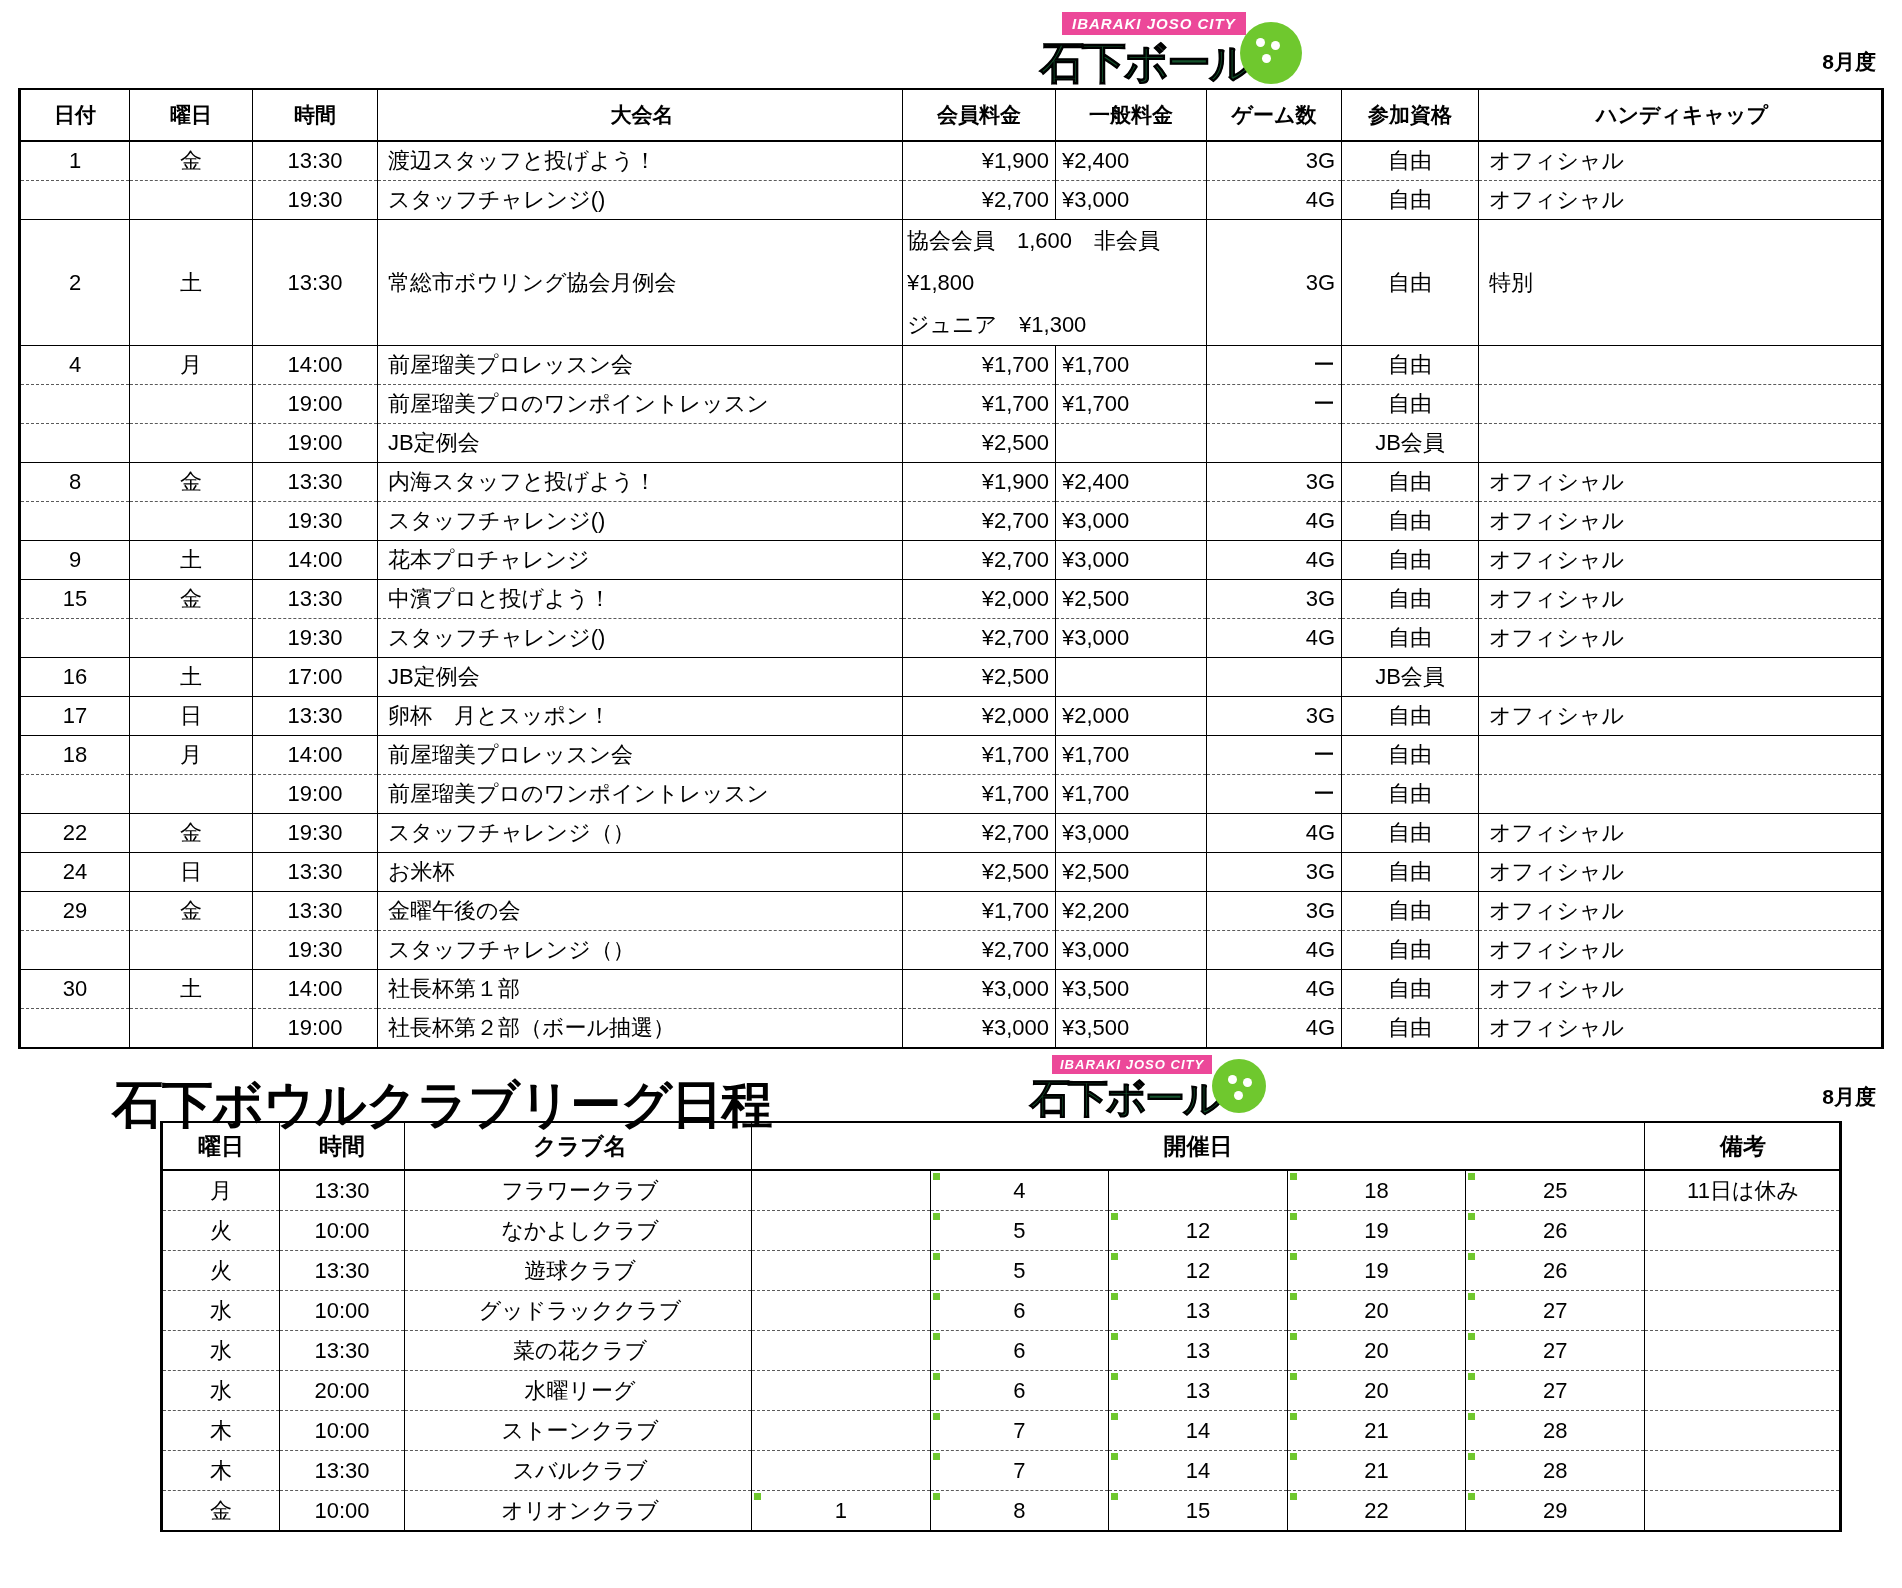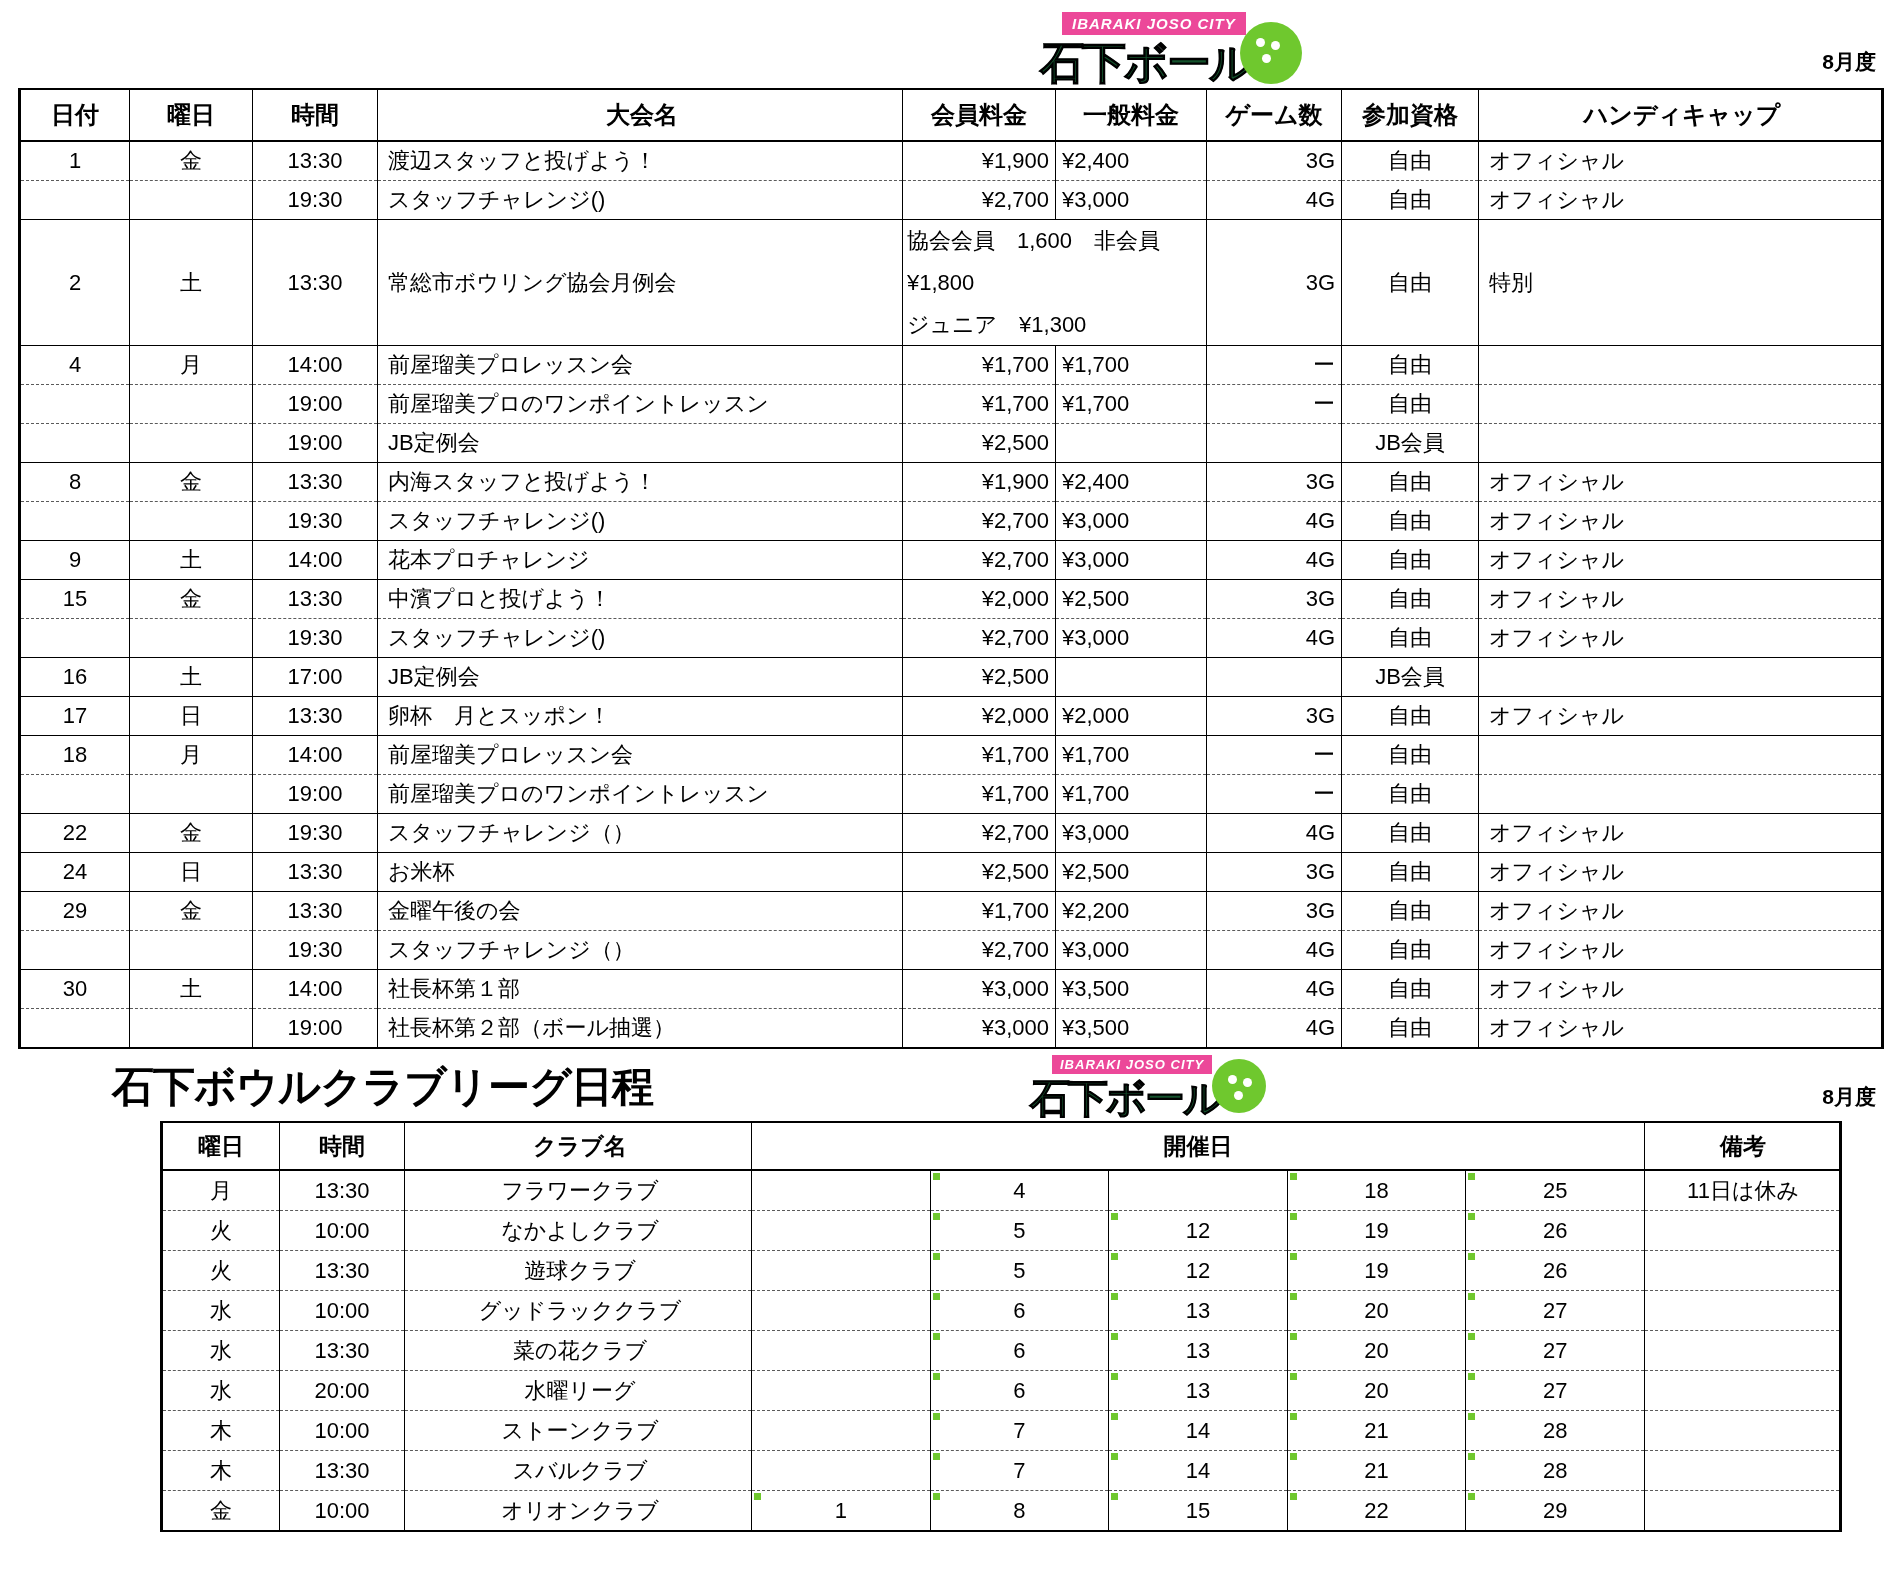--- a/index.html
+++ b/index.html
@@ -93,21 +93,21 @@
   }
   table.t1 th, table.t1 td {
     border-left: 1px solid #000;
     border-right: 1px solid #000;
     font-size: 22px;
     height: 38px;
     padding: 0 6px;
   }
   table.t1 thead th {
     border-bottom: 2px solid #000;
-    font-size: 24px;
+    font-size: 21px;
     font-weight: bold;
     text-align: center;
     height: 50px;
   }
   table.t1 td {
     border-top: 1px dashed #5a5a5a;
   }
   table.t1 tr.solid-top td {
     border-top: 1px solid #000;
   }
@@ -134,22 +134,22 @@
 
   
   .club-header {
     position: relative;
     height: 66px;
     margin-top: 6px;
   }
   .club-title {
     position: absolute;
     left: 112px;
-    top: 4px;
-    font-size: 42px;
+    top: 16px;
+    font-size: 51px;
     font-weight: bold;
     letter-spacing: -1px;
     white-space: nowrap;
     text-align: center;
   }
   .logo2 {
     position: absolute;
     left: 1030px;
     top: 0px;
     width: 300px;

